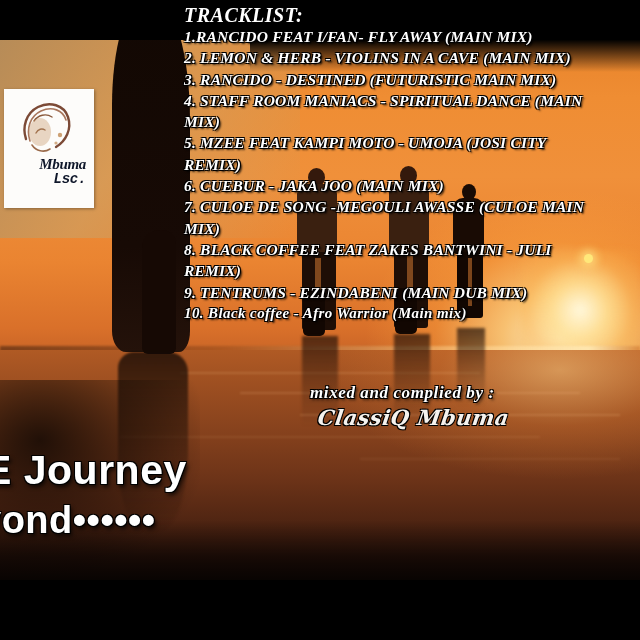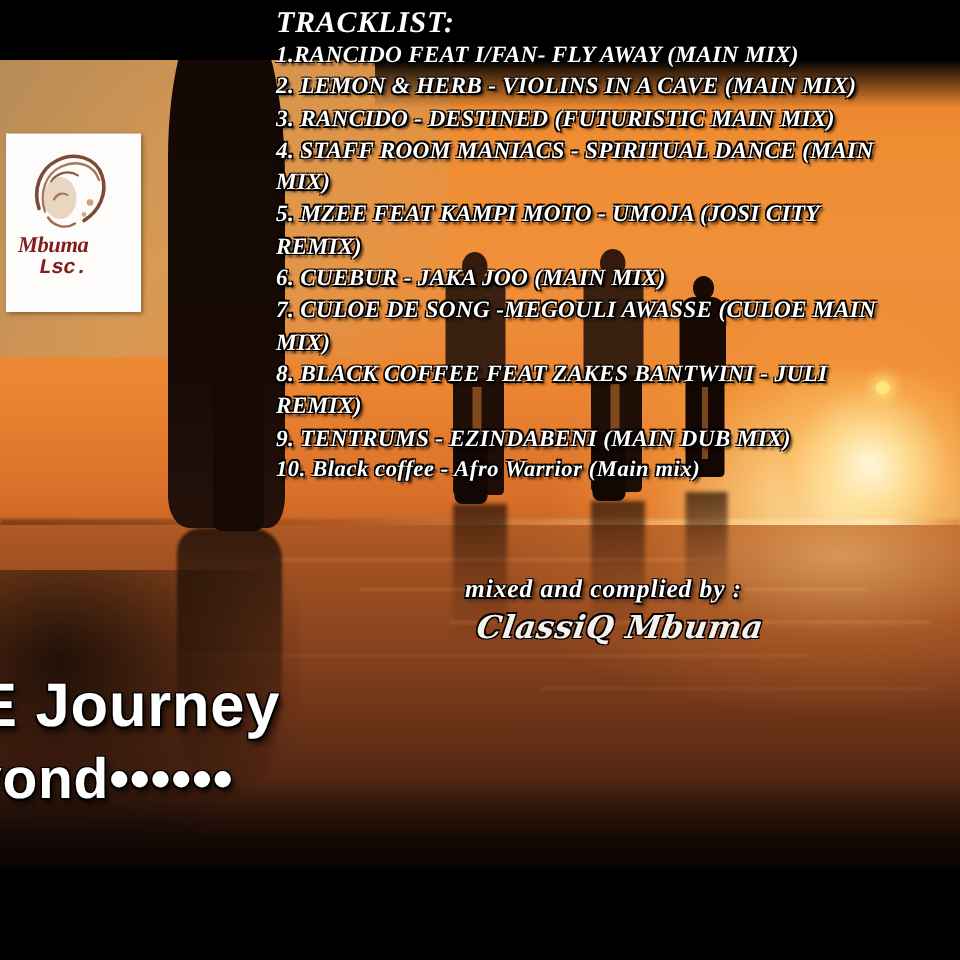--- a/index.html
+++ b/index.html
@@ -235,28 +235,28 @@
   }
   .logo-face {
     position: absolute;
     left: 12px; top: 10px;
     width: 62px; height: 66px;
   }
   .logo-text {
     position: absolute;
     left: 8px; top: 68px;
     width: 74px;
-    color: #7f1d1d;
+    color: #0f172a;
     font-family: "Liberation Serif", serif;
     font-style: italic;
     font-weight: bold;
     font-size: 15px;
     line-height: 15px;
     letter-spacing: -0.3px;
-    text-align: left;
+    text-align: right;
   }
   .logo-text .l2 { padding-left: 14px; font-size: 14px; font-family: Liberation Mono, monospace; }
 
   
   .tracklist {
     position: absolute;
     left: 184px;
     top: 4px;
     width: 470px;
   }

